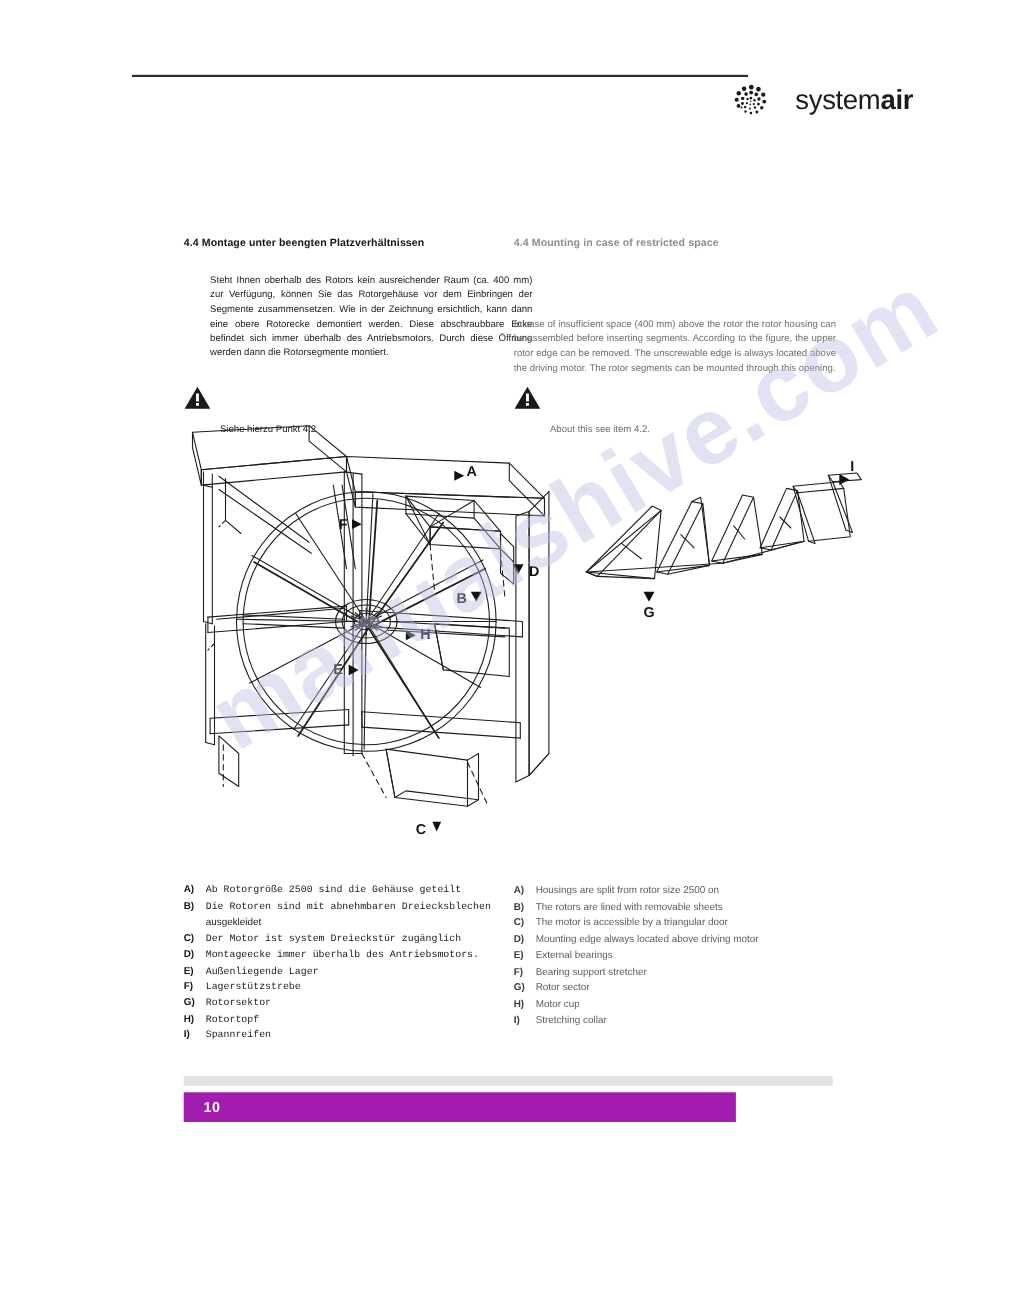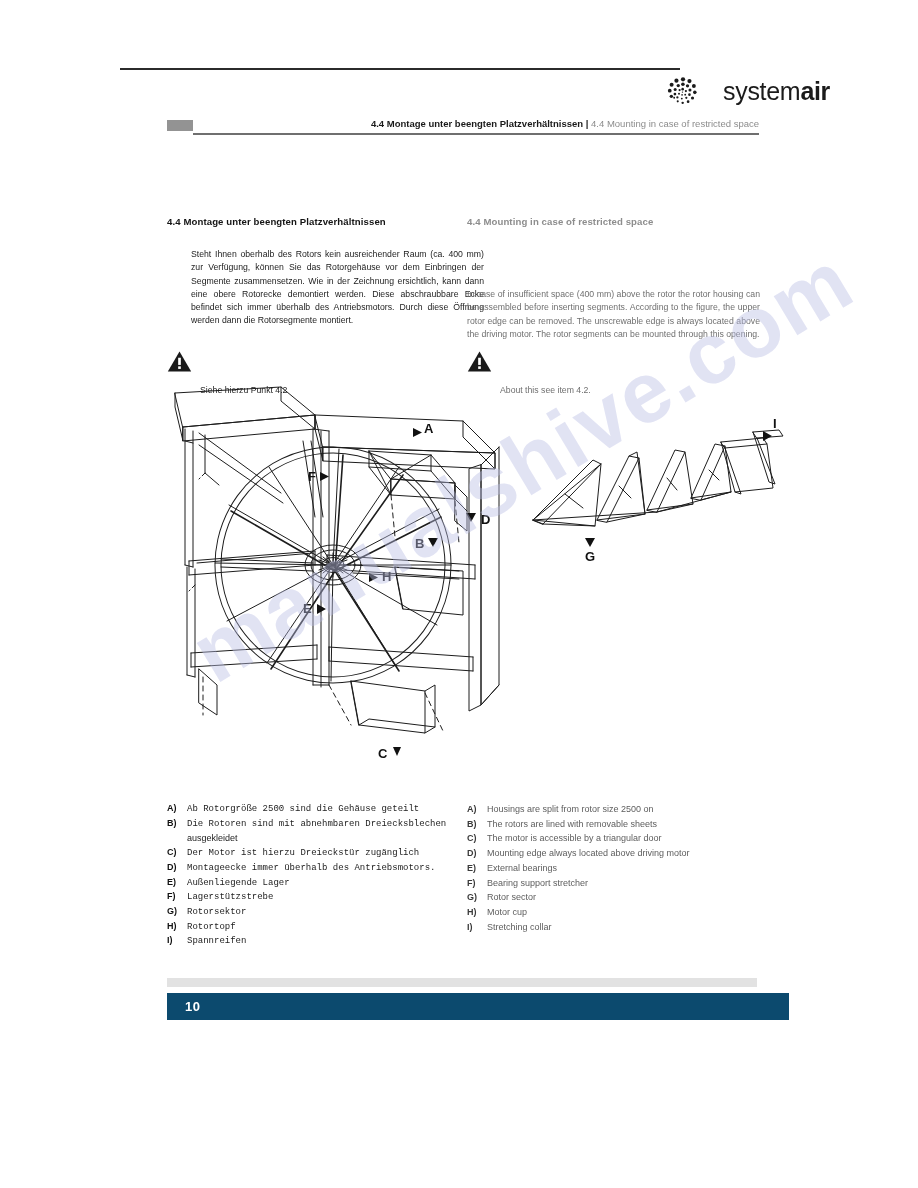--- a/index.html
+++ b/index.html
@@ -231,24 +231,23 @@
     left: 167px;
     top: 978px;
     width: 590px;
     height: 9px;
     background: #e2e2e2;
   }
   .footer-bar {
     position: absolute;
     left: 167px;
     top: 993px;
-    width: 586px;
+    width: 502px;
     height: 27px;
-    background: #0c4a6e;
-    padding-left: 36px;
+    background: #a21caf;
   }
   .footer-page {
     position: absolute;
     left: 18px;
     top: 6px;
     font-size: 13px;
     font-weight: 700;
     color: #ffffff;
     letter-spacing: 0.5px;
   }
@@ -294,25 +293,20 @@
           <circle cx="16.0" cy="18.9" r="1.3"></circle>
           <circle cx="15.3" cy="23.3" r="1.15"></circle>
           <circle cx="18.9" cy="24.6" r="0.95"></circle>
           <circle cx="19.4" cy="21.3" r="0.85"></circle>
         </g>
       </svg>
       <div class="logo-text"><span class="light">system</span><b>air</b></div>
     </div>
   </div>
 
-  <div class="runhead">
-    <div class="runhead-tab"></div>
-    <div class="runhead-text"><span class="runhead-de">4.4 Montage unter beengten Platzverhältnissen</span><span class="runhead-sep"> | </span><span class="runhead-en">4.4 Mounting in case of restricted space</span></div>
-    <div class="runhead-rule"></div>
-  </div>
 
   <div class="sec-title de col col-de">4.4 Montage unter beengten Platzverhältnissen</div>
   <div class="para de col col-de">Steht Ihnen oberhalb des Rotors kein ausreichender Raum (ca. 400 mm) zur Verfügung, können Sie das Rotorgehäuse vor dem Einbringen der Segmente zusammensetzen. Wie in der Zeichnung ersichtlich, kann dann eine obere Rotorecke demontiert werden. Diese abschraubbare Ecke befindet sich immer überhalb des Antriebsmotors. Durch diese Öffnung werden dann die Rotorsegmente montiert.</div>
 
   <div class="sec-title en col col-en">4.4 Mounting in case of restricted space</div>
   <div class="para en col col-en">In case of insufficient space (400 mm) above the rotor the rotor housing can be assembled before inserting segments. According to the figure, the upper rotor edge can be removed. The unscrewable edge is always located above the driving motor. The rotor segments can be mounted through this opening.</div>
 
   <div class="note de col col-de">
     <svg class="warn-icon" viewBox="0 0 30 27">
       <path d="M15 1.5 L29 25.5 L1 25.5 Z" fill="#1a1a1a"></path>
@@ -515,21 +509,21 @@
       <span class="legend-key">A)</span>
       <span class="legend-val">Ab Rotorgröße 2500 sind die Gehäuse geteilt</span>
     </div>
     <div class="legend-row">
       <span class="legend-key">B)</span>
       <span class="legend-val">Die Rotoren sind mit abnehmbaren Dreiecksblechen</span>
     </div>
     <div class="legend-cont">ausgekleidet</div>
     <div class="legend-row">
       <span class="legend-key">C)</span>
-      <span class="legend-val">Der Motor ist hierzu Dreieckstür zugänglich</span>
+      <span class="legend-val">Der Motor ist system Dreieckstür zugänglich</span>
     </div>
     <div class="legend-row">
       <span class="legend-key">D)</span>
       <span class="legend-val">Montageecke immer überhalb des Antriebsmotors.</span>
     </div>
     <div class="legend-row">
       <span class="legend-key">E)</span>
       <span class="legend-val">Außenliegende Lager</span>
     </div>
     <div class="legend-row">

